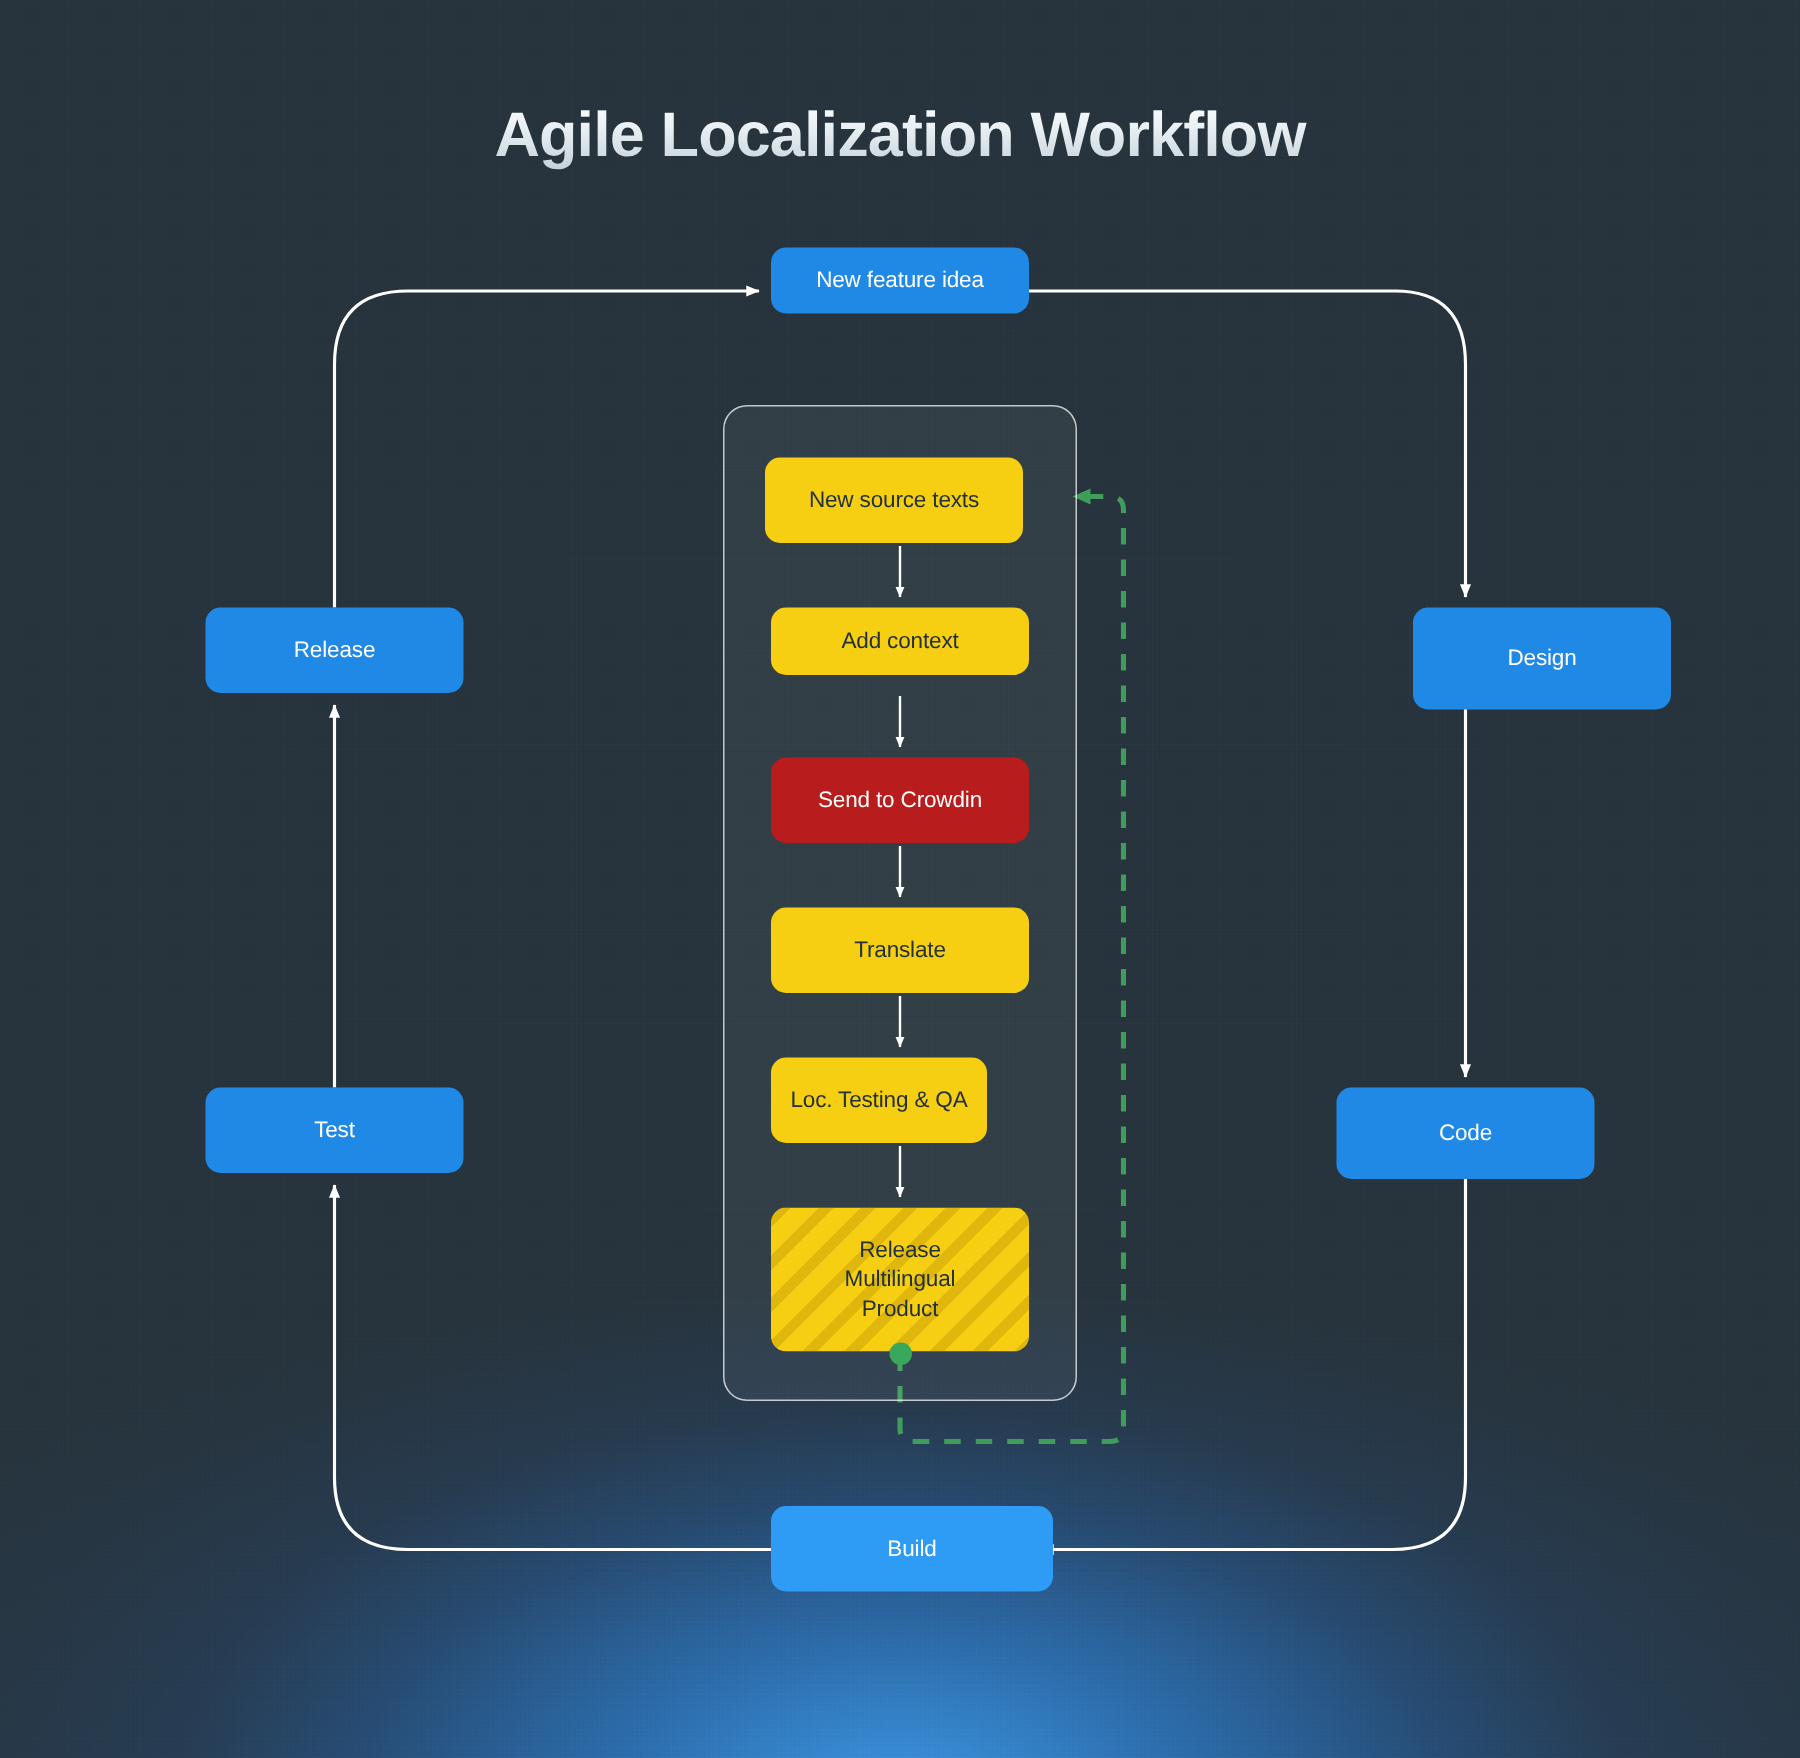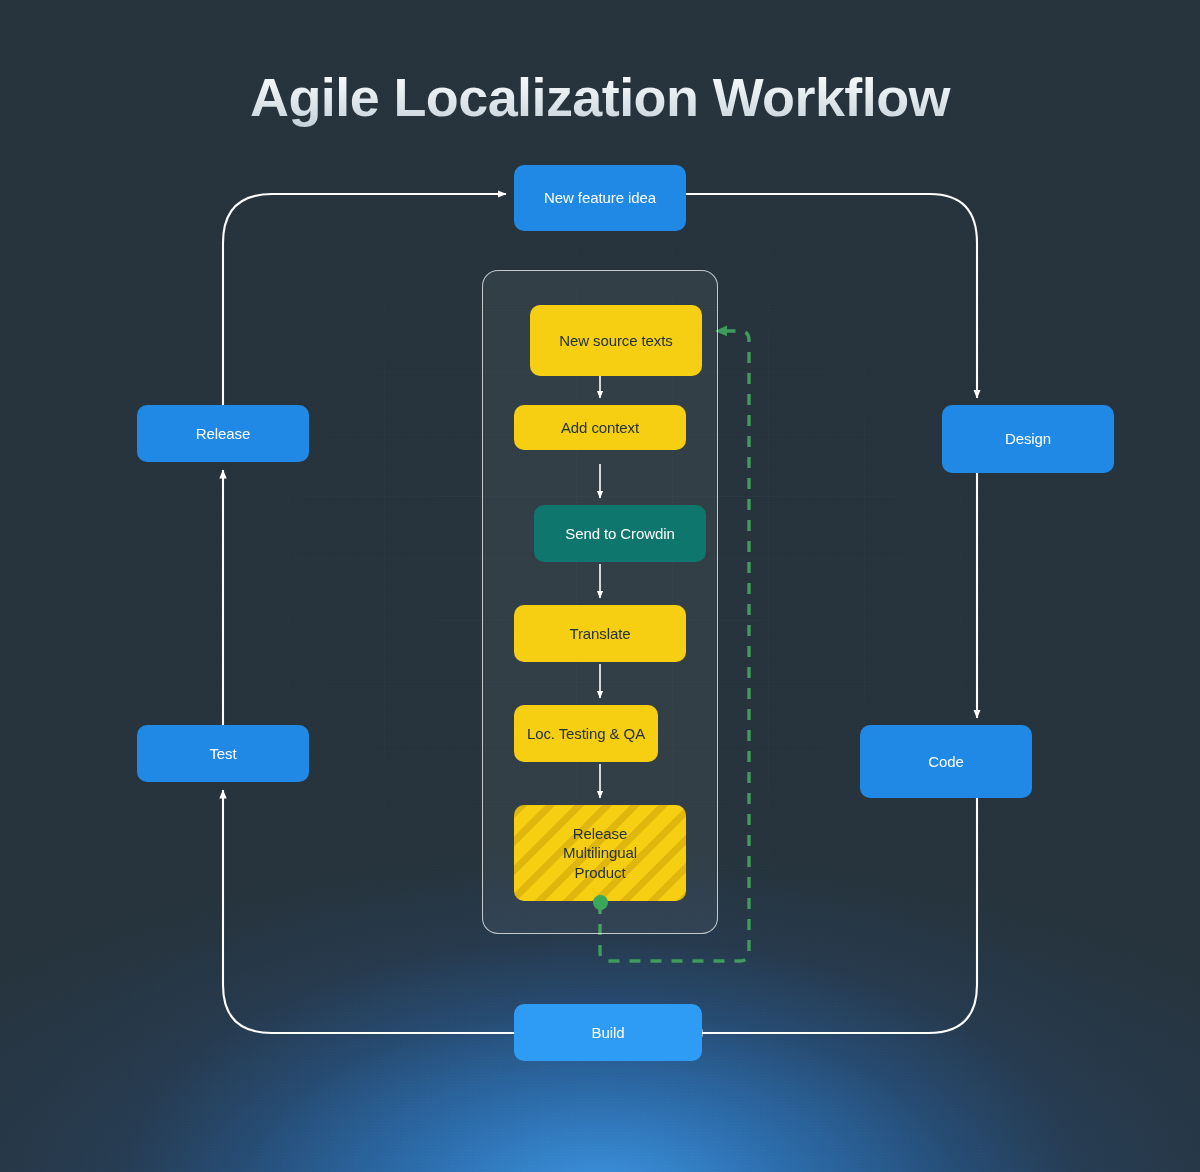--- a/index.html
+++ b/index.html
@@ -36,21 +36,21 @@
     background-image:
       repeating-linear-gradient(0deg, rgba(255,255,255,.5) 0 1px, transparent 1px 3px),
       repeating-linear-gradient(90deg, rgba(255,255,255,.5) 0 1px, transparent 1px 3px);
     mix-blend-mode:overlay;
   }
 
   
   #title {
     position:absolute; left:0; right:0; top:66px;
     text-align:center;
-    font-size:54px;
+    font-size:42px;
     font-weight:700;
     letter-spacing:-0.6px;
     background:linear-gradient(180deg,#ffffff 0%,#e6edf1 45%,#c4d0d8 100%);
     -webkit-background-clip:text;
     background-clip:text;
     color:transparent;
     -webkit-text-fill-color:transparent;
   }
 
   
@@ -74,40 +74,40 @@
     border-radius:10px;
     font-size:15px;
     font-weight:500;
     line-height:1.28;
     letter-spacing:-0.1px;
     padding:4px 8px;
   }
   .node.blue       { background:#2089e6; color:#ffffff; }
   .node.blue-light { background:#2e9cf5; color:#ffffff; }
   .node.yellow     { background:#f6ce12; color:#23313a; }
-  .node.green      { background:#0f766e; color:#ffffff;margin-left:20px; }
+  .node.green      { background:#b91c1c; color:#ffffff; }
   .node.hatch {
     background:
       repeating-linear-gradient(-45deg,
         rgba(190,150,5,0.42) 0px, rgba(190,150,5,0.42) 7px,
         rgba(0,0,0,0) 7px, rgba(0,0,0,0) 20px),
       #f6ce12;
     color:#23313a;
   }
 
   
   #node-release { left:137px; top:405px;  width:172px; height:57px; }
   #node-test    { left:137px; top:725px;  width:172px; height:57px; }
   #node-design  { left:942px; top:405px;  width:172px; height:68px; }
-  #node-code    { left:860px; top:725px;  width:172px; height:73px; }
-  #node-idea    { left:514px; top:165px;  width:172px; height:66px; }
+  #node-code    { left:891px; top:725px;  width:172px; height:61px; }
+  #node-idea    { left:514px; top:165px;  width:172px; height:44px; }
   #node-build   { left:514px; top:1004px; width:188px; height:57px; }
 
   
-  #node-source    { left:530px; top:305px; width:172px; height:71px; }
+  #node-source    { left:510px; top:305px; width:172px; height:57px; }
   #node-context   { left:514px; top:405px; width:172px; height:45px; }
   #node-crowdin   { left:514px; top:505px; width:172px; height:57px; }
   #node-translate { left:514px; top:605px; width:172px; height:57px;text-align:right; }
   #node-qa        { left:514px; top:705px; width:144px; height:57px; }
   #node-mlp       { left:514px; top:805px; width:172px; height:96px; flex-direction:column; }
 
   #green-dot {
     position:absolute;
     left:593px; top:895px;
     width:15px; height:15px;

